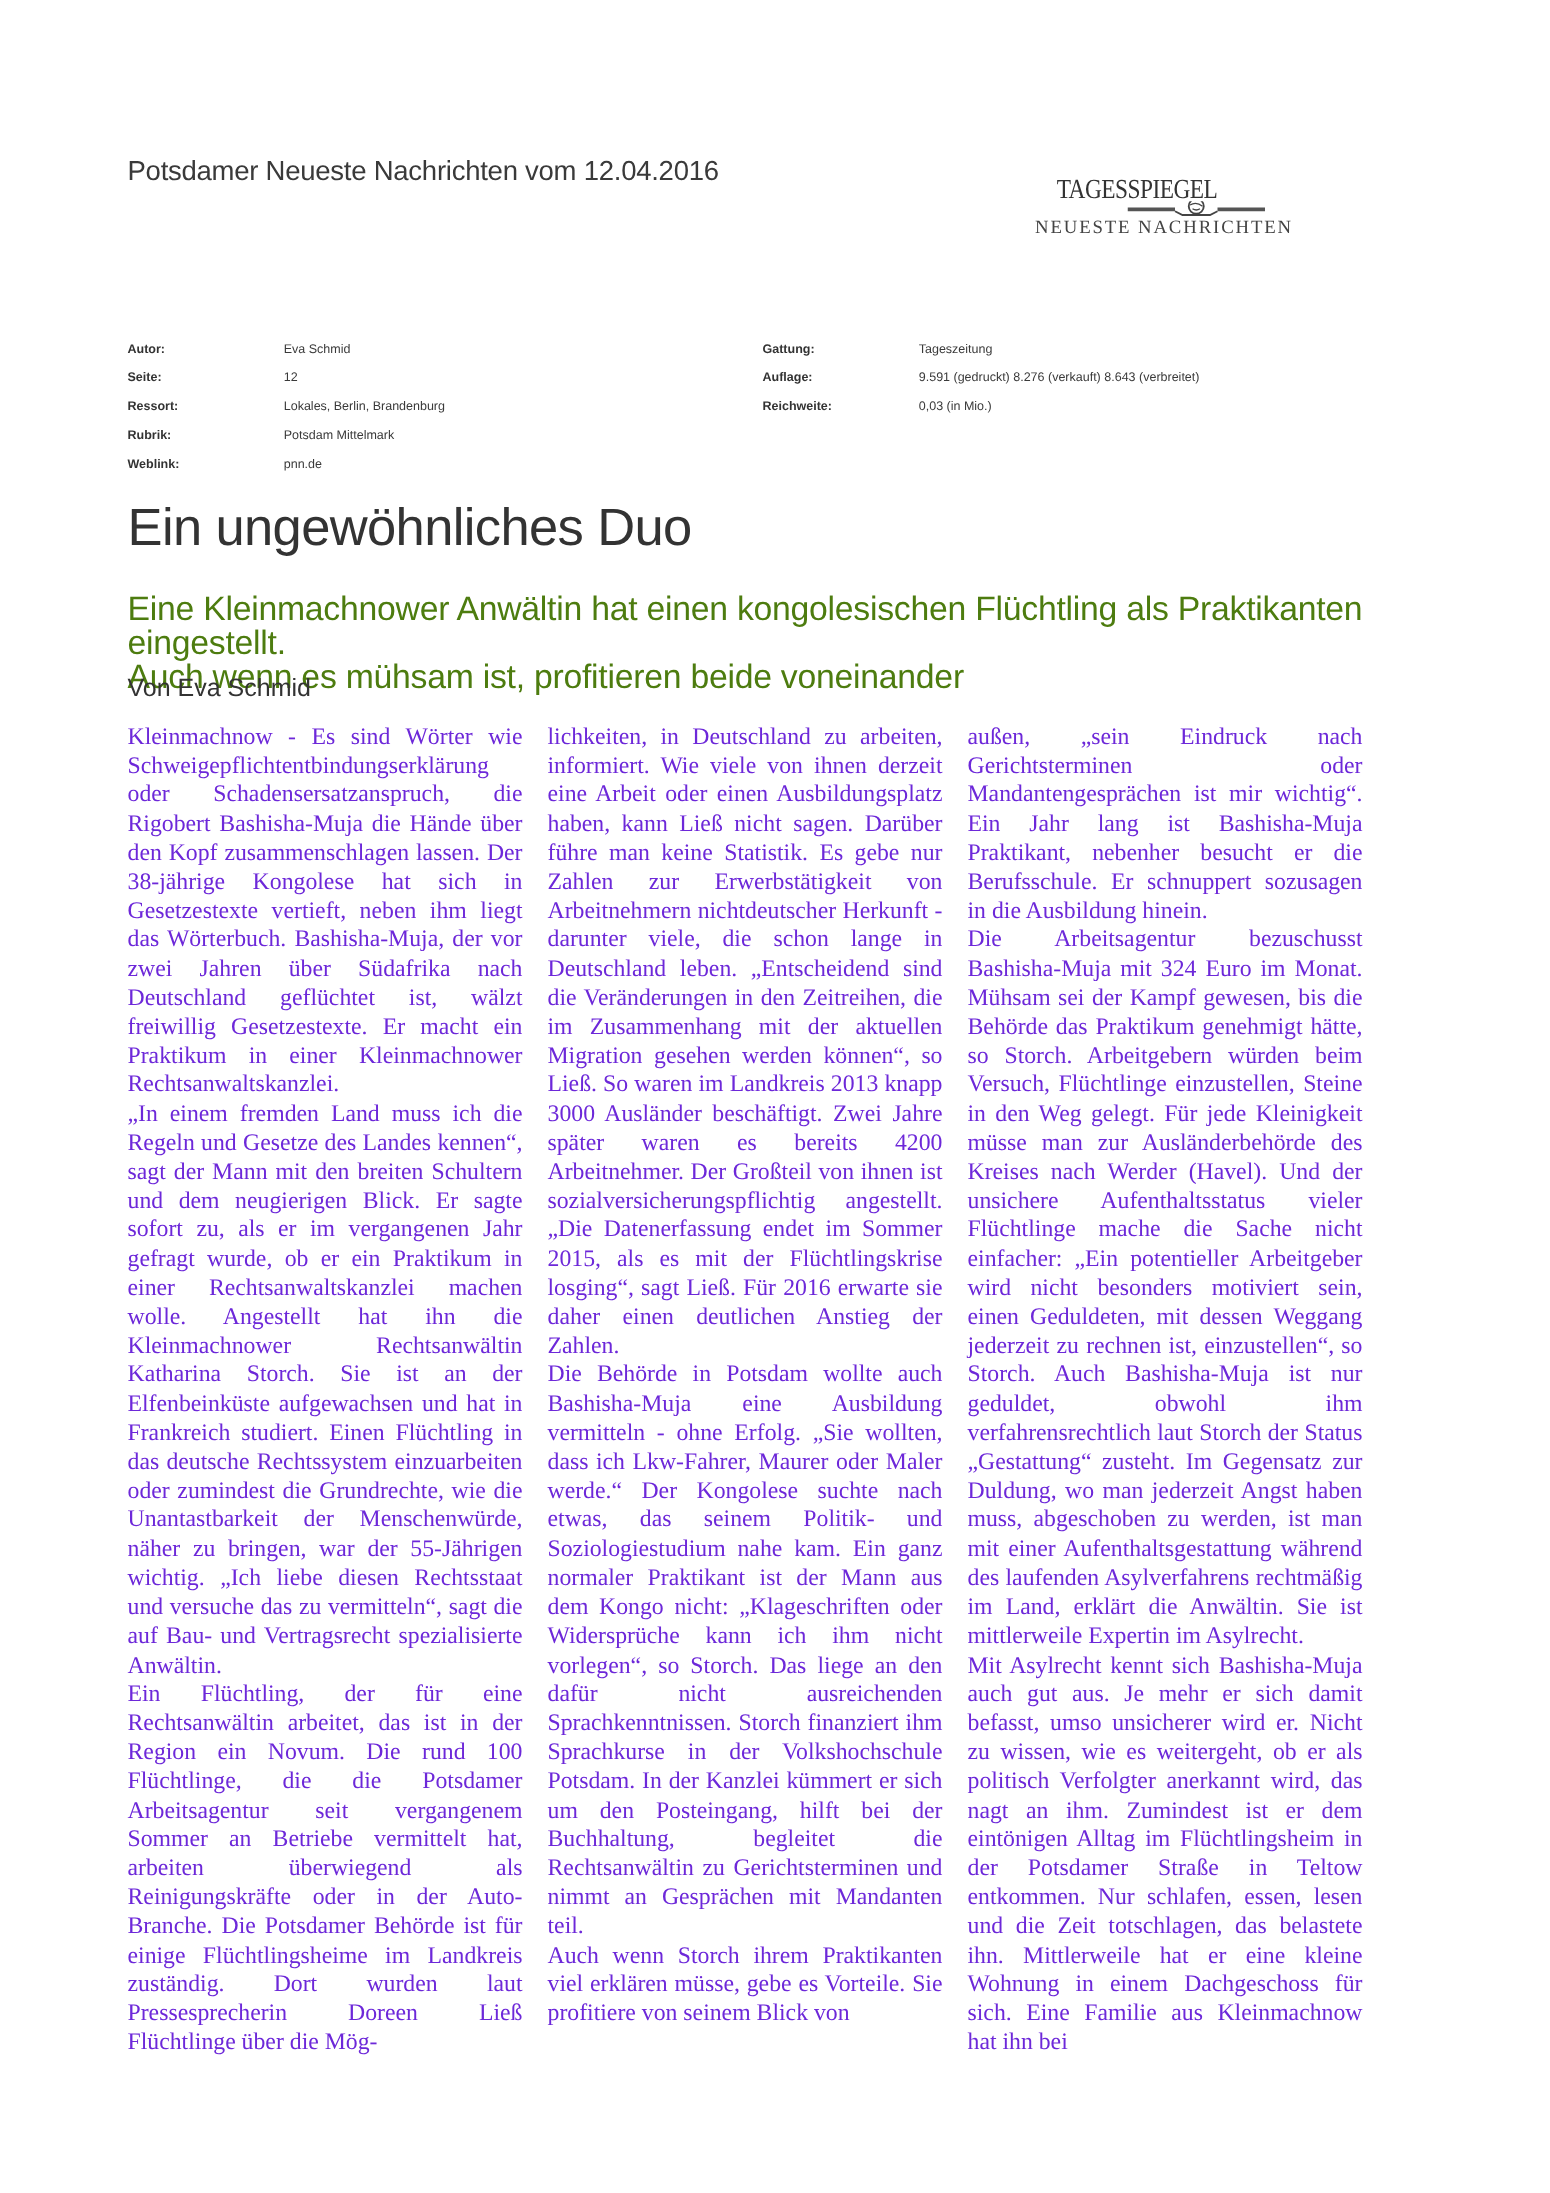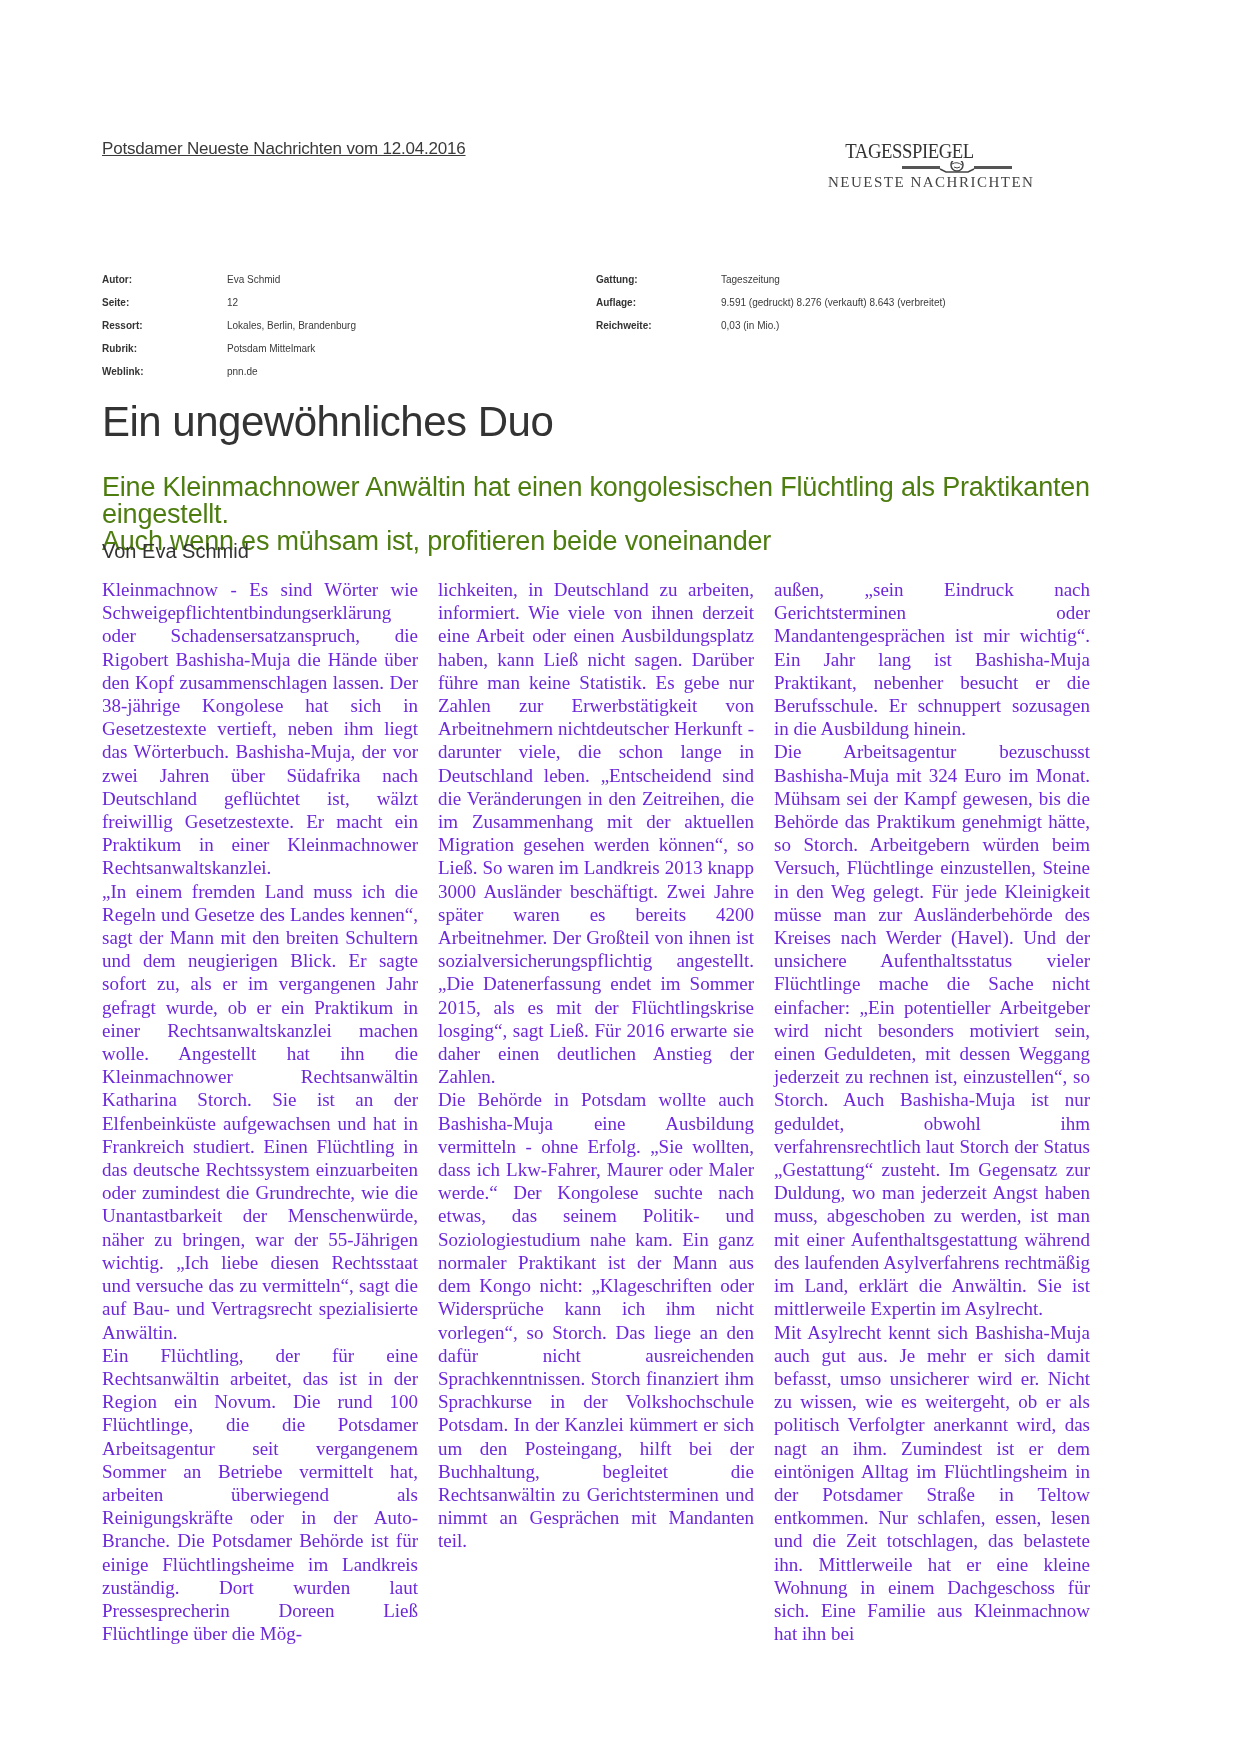--- a/index.html
+++ b/index.html
@@ -1,43 +1,42 @@
 <!DOCTYPE html>
 <html><head>
 <meta charset="utf-8">
 <style>
   * { margin: 0; padding: 0; box-sizing: border-box; }
   html, body { width: 1240px; height: 1754px; background: #ffffff; overflow: hidden; }
   body { position: relative; color: #2a2a2a; }
 
   .source-line {
-    position: absolute; left: 102px; top: 139px;
-    font-family: "Liberation Sans", sans-serif; font-size: 17px; color: #3a3a3a;
+    position: absolute; left: 102px; top: 124px;
+    font-family: "Liberation Sans", sans-serif; font-size: 22px; color: #3a3a3a;
     letter-spacing: -0.2px;
-    text-decoration: underline;
   }
 
   .logo { position: absolute; left: 800px; top: 138px; width: 290px; color: #333; }
   .logo-top {
     font-family: "Liberation Serif", serif; font-size: 22px; letter-spacing: -0.5px;
     transform: scaleX(0.85); display: inline-block; margin-left: 34px;
   }
   .logo-emblem { display: block; margin: -3px auto 0; width: 110px; height: 12px; position: relative; left: 12px; }
   .logo-main {
     font-family: "Liberation Serif", serif; font-size: 62px; line-height: 58px; letter-spacing: 1px;
     transform: scaleX(0.92); display: inline-block; margin-left: 20px; color: #2e2e2e;
   }
   .logo-sub {
     font-family: "Liberation Serif", serif; font-size: 15px; letter-spacing: 1.5px;
     display: inline-block; margin-left: 28px; color: #444;
   }
 
   .meta { position: absolute; font-family: "Liberation Sans", sans-serif; font-size: 10px; color: #3a3a3a; }
   .meta-left { left: 102px; top: 268px; }
-  .meta-right { left: 596px; top: 268px; }
+  .meta-right { left: 610px; top: 268px; }
   .meta-row { display: flex; height: 23px; line-height: 23px; }
   .meta-label { font-weight: bold; color: #333; }
   .meta-left .meta-label { width: 125px; }
   .meta-right .meta-label { width: 125px; }
 
   .headline {
     position: absolute; left: 102px; top: 398px;
     font-family: "Liberation Sans", sans-serif; font-size: 42px; color: #333; letter-spacing: -0.5px;
     font-weight: normal;
     text-align: center;
@@ -128,20 +127,21 @@
 
   <div class="columns">
     <div class="col">
       <p>Kleinmachnow - Es sind Wörter wie Schweigepflichtentbindungserklärung oder Schadensersatzanspruch, die Rigobert Bashisha-Muja die Hände über den Kopf zusammenschlagen lassen. Der 38-jährige Kongolese hat sich in Gesetzestexte vertieft, neben ihm liegt das Wörterbuch. Bashisha-Muja, der vor zwei Jahren über Südafrika nach Deutschland geflüchtet ist, wälzt freiwillig Gesetzestexte. Er macht ein Praktikum in einer Kleinmachnower Rechtsanwaltskanzlei.</p>
       <p>„In einem fremden Land muss ich die Regeln und Gesetze des Landes kennen“, sagt der Mann mit den breiten Schultern und dem neugierigen Blick. Er sagte sofort zu, als er im vergangenen Jahr gefragt wurde, ob er ein Praktikum in einer Rechtsanwaltskanzlei machen wolle. Angestellt hat ihn die Kleinmachnower Rechtsanwältin Katharina Storch. Sie ist an der Elfenbeinküste aufgewachsen und hat in Frankreich studiert. Einen Flüchtling in das deutsche Rechtssystem einzuarbeiten oder zumindest die Grundrechte, wie die Unantastbarkeit der Menschenwürde, näher zu bringen, war der 55-Jährigen wichtig. „Ich liebe diesen Rechtsstaat und versuche das zu vermitteln“, sagt die auf Bau- und Vertragsrecht spezialisierte Anwältin.</p>
       <p>Ein Flüchtling, der für eine Rechtsanwältin arbeitet, das ist in der Region ein Novum. Die rund 100 Flüchtlinge, die die Potsdamer Arbeitsagentur seit vergangenem Sommer an Betriebe vermittelt hat, arbeiten überwiegend als Reinigungskräfte oder in der Auto-Branche. Die Potsdamer Behörde ist für einige Flüchtlingsheime im Landkreis zuständig. Dort wurden laut Pressesprecherin Doreen Ließ Flüchtlinge über die Mög-</p>
     </div>
     <div class="col">
       <p>lichkeiten, in Deutschland zu arbeiten, informiert. Wie viele von ihnen derzeit eine Arbeit oder einen Ausbildungsplatz haben, kann Ließ nicht sagen. Darüber führe man keine Statistik. Es gebe nur Zahlen zur Erwerbstätigkeit von Arbeitnehmern nichtdeutscher Herkunft - darunter viele, die schon lange in Deutschland leben. „Entscheidend sind die Veränderungen in den Zeitreihen, die im Zusammenhang mit der aktuellen Migration gesehen werden können“, so Ließ. So waren im Landkreis 2013 knapp 3000 Ausländer beschäftigt. Zwei Jahre später waren es bereits 4200 Arbeitnehmer. Der Großteil von ihnen ist sozialversicherungspflichtig angestellt. „Die Datenerfassung endet im Sommer 2015, als es mit der Flüchtlingskrise losging“, sagt Ließ. Für 2016 erwarte sie daher einen deutlichen Anstieg der Zahlen.</p>
       <p>Die Behörde in Potsdam wollte auch Bashisha-Muja eine Ausbildung vermitteln - ohne Erfolg. „Sie wollten, dass ich Lkw-Fahrer, Maurer oder Maler werde.“ Der Kongolese suchte nach etwas, das seinem Politik- und Soziologiestudium nahe kam. Ein ganz normaler Praktikant ist der Mann aus dem Kongo nicht: „Klageschriften oder Widersprüche kann ich ihm nicht vorlegen“, so Storch. Das liege an den dafür nicht ausreichenden Sprachkenntnissen. Storch finanziert ihm Sprachkurse in der Volkshochschule Potsdam. In der Kanzlei kümmert er sich um den Posteingang, hilft bei der Buchhaltung, begleitet die Rechtsanwältin zu Gerichtsterminen und nimmt an Gesprächen mit Mandanten teil.</p>
+      <p>Auch wenn Storch ihrem Praktikanten viel erklären müsse, gebe es Vorteile. Sie profitiere von seinem Blick von</p>
     </div>
     <div class="col">
       <p>außen, „sein Eindruck nach Gerichtsterminen oder Mandantengesprächen ist mir wichtig“. Ein Jahr lang ist Bashisha-Muja Praktikant, nebenher besucht er die Berufsschule. Er schnuppert sozusagen in die Ausbildung hinein.</p>
       <p>Die Arbeitsagentur bezuschusst Bashisha-Muja mit 324 Euro im Monat. Mühsam sei der Kampf gewesen, bis die Behörde das Praktikum genehmigt hätte, so Storch. Arbeitgebern würden beim Versuch, Flüchtlinge einzustellen, Steine in den Weg gelegt. Für jede Kleinigkeit müsse man zur Ausländerbehörde des Kreises nach Werder (Havel). Und der unsichere Aufenthaltsstatus vieler Flüchtlinge mache die Sache nicht einfacher: „Ein potentieller Arbeitgeber wird nicht besonders motiviert sein, einen Geduldeten, mit dessen Weggang jederzeit zu rechnen ist, einzustellen“, so Storch. Auch Bashisha-Muja ist nur geduldet, obwohl ihm verfahrensrechtlich laut Storch der Status „Gestattung“ zusteht. Im Gegensatz zur Duldung, wo man jederzeit Angst haben muss, abgeschoben zu werden, ist man mit einer Aufenthaltsgestattung während des laufenden Asylverfahrens rechtmäßig im Land, erklärt die Anwältin. Sie ist mittlerweile Expertin im Asylrecht.</p>
       <p>Mit Asylrecht kennt sich Bashisha-Muja auch gut aus. Je mehr er sich damit befasst, umso unsicherer wird er. Nicht zu wissen, wie es weitergeht, ob er als politisch Verfolgter anerkannt wird, das nagt an ihm. Zumindest ist er dem eintönigen Alltag im Flüchtlingsheim in der Potsdamer Straße in Teltow entkommen. Nur schlafen, essen, lesen und die Zeit totschlagen, das belastete ihn. Mittlerweile hat er eine kleine Wohnung in einem Dachgeschoss für sich. Eine Familie aus Kleinmachnow hat ihn bei</p>
     </div>
   </div>
 
 </div>
 

